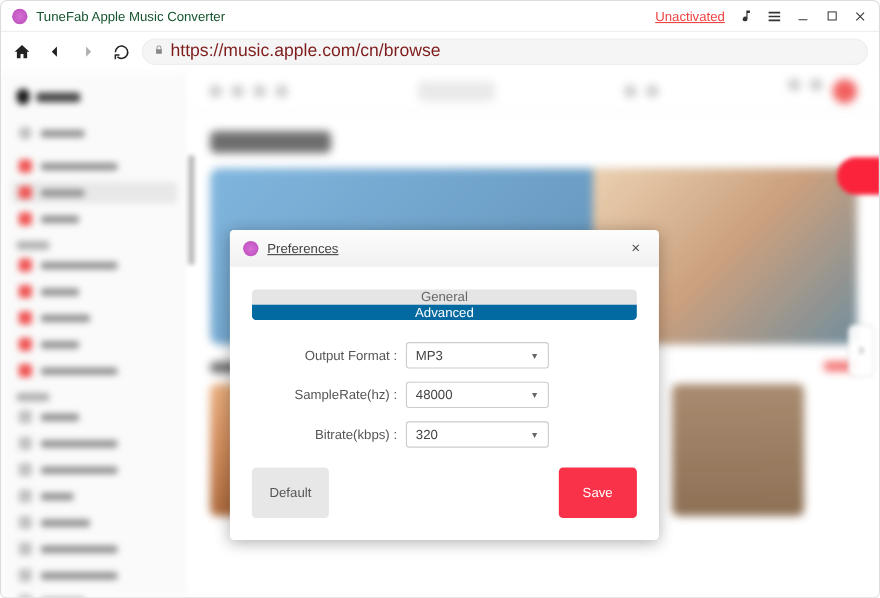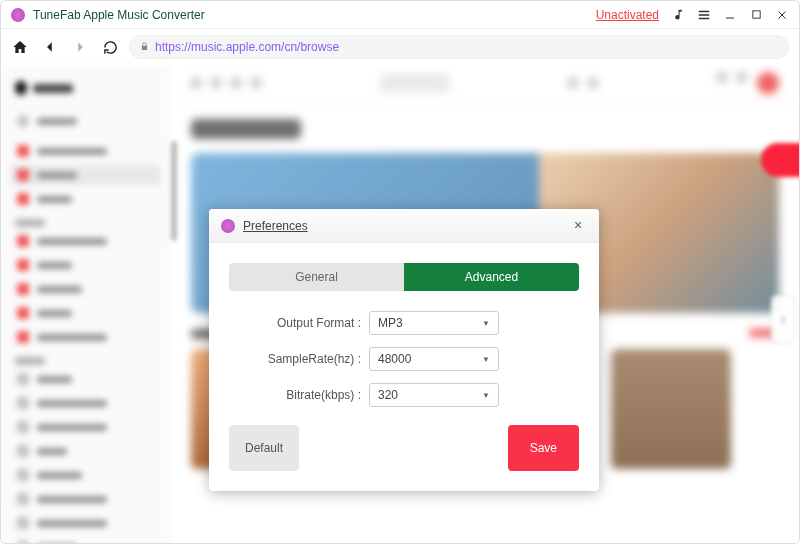--- a/index.html
+++ b/index.html
@@ -10,21 +10,21 @@
     .app-icon { width: 14px; height: 14px; border-radius: 50%; background: radial-gradient(circle, #d66fd6, #b94bb9); }
     .app-title { font-size: 12px; color: #14532d; }
     .titlebar-right { display: flex; align-items: center; gap: 12px; }
     .unactivated { color: #ef4444; font-size: 12px; text-decoration: underline; cursor: pointer; }
     .title-icon { width: 14px; height: 14px; display: flex; align-items: center; justify-content: center; color: #333; cursor: pointer; font-size: 13px; }
     
     .toolbar { height: 36px; display: flex; align-items: center; padding: 0 10px; gap: 10px; }
     .nav-icons { display: flex; align-items: center; gap: 12px; }
     .nav-btn { width: 18px; height: 18px; display: flex; align-items: center; justify-content: center; color: #222; cursor: pointer; }
     .url-bar { flex: 1; height: 24px; background: #f5f5f5; border: 1px solid #eee; border-radius: 12px; display: flex; align-items: center; padding: 0 10px; gap: 6px; }
-    .url-text { font-size: 12px; color: #8b5cf6; }
+    .url-text { font-size: 16px; color: #7f1d1d; }
     .lock { font-size: 10px; color: #888; }
     
     .content { position: relative; height: calc(100% - 64px); display: flex; }
     
     .sidebar { width: 170px; background: #fafafa; padding: 10px 0; filter: blur(3px); opacity: 0.9; }
     .blurred-row { height: 20px; margin: 4px 10px; display: flex; align-items: center; gap: 8px; border-radius: 4px; padding: 0 6px; }
     .blurred-row.selected { background: #e6e6e6; }
     .blurred-icon { width: 12px; height: 12px; border-radius: 3px; }
     .blurred-icon.red { background: #ef4444; }
     .blurred-icon.gray { background: #bbb; }
@@ -60,24 +60,24 @@
     
     .scrollbar-ind { position: absolute; left: 170px; top: 76px; width: 6px; height: 100px; background: #bbb; border-radius: 3px; z-index: 6; filter: blur(2px); }
     
     .modal { position: absolute; left: 208px; top: 144px; width: 390px; background: #fff; border-radius: 4px; box-shadow: 0 2px 14px rgba(0,0,0,0.3); z-index: 100; }
     .modal-header { height: 34px; display: flex; align-items: center; justify-content: space-between; padding: 0 12px; border-bottom: 1px solid #eee; background: linear-gradient(#fdfdfd, #f1f1f1); border-radius: 4px 4px 0 0; }
     .modal-title-wrap { display: flex; align-items: center; gap: 8px; }
     .modal-icon { width: 14px; height: 14px; border-radius: 50%; background: radial-gradient(circle, #d66fd6, #b94bb9); }
     .modal-title { font-size: 12px; color: #444; text-decoration: underline; }
     .modal-close { width: 18px; height: 18px; font-size: 14px; color: #555; cursor: pointer; text-align: center; line-height: 16px; }
     .modal-body { padding: 20px; }
-    .tab-bar { display: flex; height: 28px; border-radius: 4px; overflow: hidden; margin-bottom: 20px; }
+    .tab-bar { display: flex; height: 28px; border-radius: 4px; overflow: hidden; margin-bottom: 20px; flex-direction: column; }
     .tab { flex: 1; display: flex; align-items: center; justify-content: center; font-size: 12px; cursor: pointer; }
     .tab.general { background: #e5e5e5; color: #666; }
-    .tab.advanced { background: #15803d; color: #fff; }
+    .tab.advanced { background: #0369a1; color: #fff; }
     .form-row { display: flex; align-items: center; margin-bottom: 12px; }
     .form-label { width: 140px; text-align: right; font-size: 12px; color: #555; padding-right: 8px; }
     .form-select { flex: 1; max-width: 130px; height: 24px; border: 1px solid #ccc; border-radius: 3px; padding: 0 8px; font-size: 12px; color: #444; display: flex; align-items: center; justify-content: space-between; cursor: pointer; background: #fff; }
     .caret { font-size: 8px; color: #666; }
     .modal-footer { display: flex; justify-content: space-between; margin-top: 18px; }
     .btn { height: 46px; padding: 0 16px; border-radius: 4px; border: none; font-size: 12px; cursor: pointer; }
     .btn-default { background: #e7e7e7; color: #555; }
     .btn-save { background: #fa3249; color: #fff; padding: 0 22px; }
   </style>
 </head>

